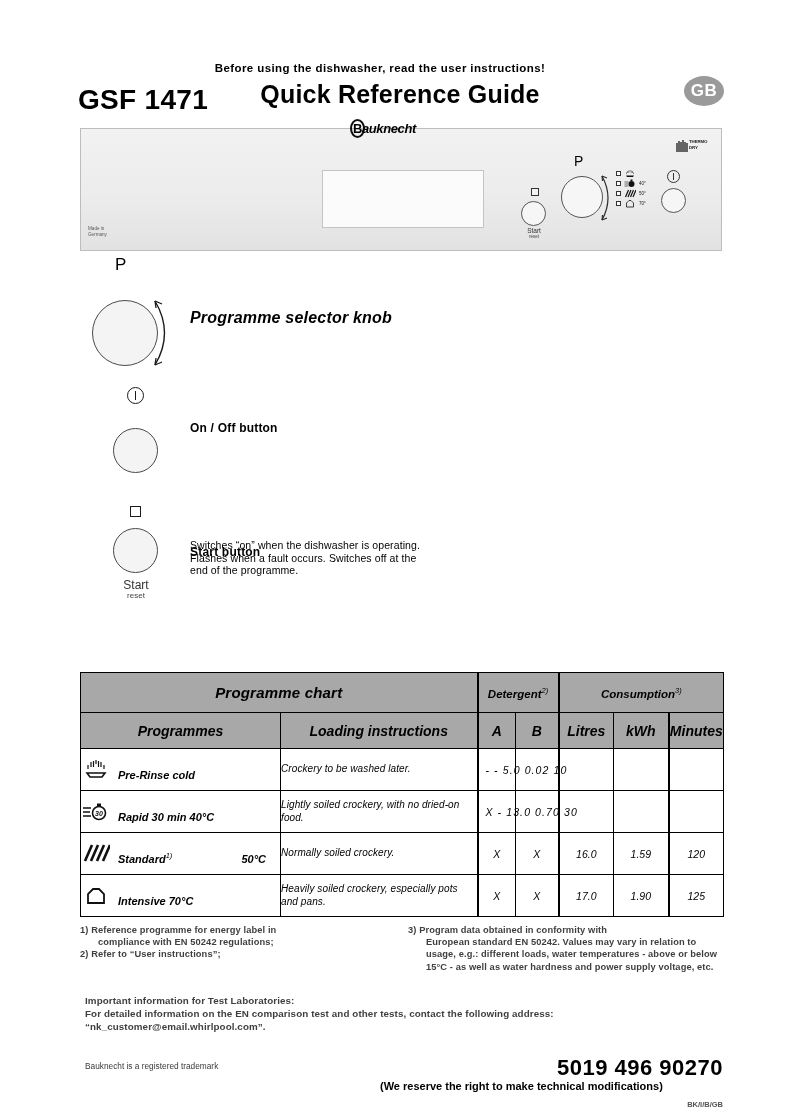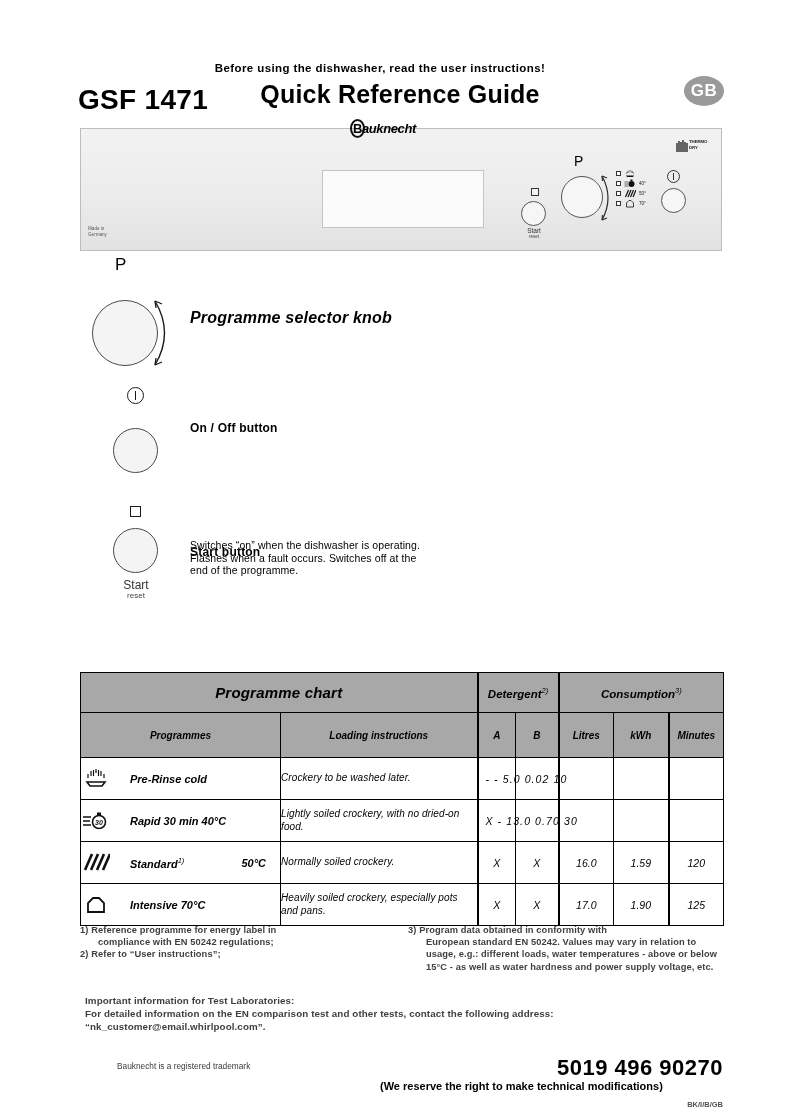--- a/index.html
+++ b/index.html
@@ -278,32 +278,32 @@
     box-sizing: border-box;
     font-style: italic;
   }
   #programme-chart .hdr {
     background: #a8a8a8;
     text-align: center;
     font-weight: bold;
   }
   .hdr-title { font-size: 15px; height: 40px; letter-spacing: 0.2px; }
   .hdr-group { font-size: 11.5px; height: 40px; }
-  .hdr-sub { font-size: 10px; height: 45px; }
+  .hdr-sub { font-size: 14px; height: 36px; }
   .sup { font-size: 7.5px; vertical-align: super; font-weight: normal; }
   .row-prog { height: 42px; }
   .cell-prog {
     padding-left: 6px;
     font-size: 11px;
     font-weight: bold;
   }
   .prog-inner {
     display: flex;
-    align-items: center;
-    gap: 19px;
+    align-items: flex-end;
+    gap: 7px;
   }
   .prog-icon { width: 30px; flex: 0 0 30px; text-align: center; }
   .prog-name { white-space: nowrap; }
   .prog-temp { margin-left: auto; padding-right: 14px; }
   .cell-load {
     padding: 0 7px;
     font-size: 10px;
     line-height: 12.6px;
     font-weight: normal;
     letter-spacing: 0.1px;
@@ -356,21 +356,20 @@
     font-weight: bold;
     color: #3f3f3f;
     letter-spacing: 0.1px;
   }
 
   
   #trademark-note {
     left: 85px; top: 1061px;
     font-size: 8.3px;
     color: #3a3a3a;
-    margin-left: 32px;
   }
   #part-number {
     left: 420px; top: 1055px;
     width: 303px;
     text-align: right;
     font-size: 22px;
     font-weight: bold;
     letter-spacing: 0.5px;
   }
   #disclaimer {

